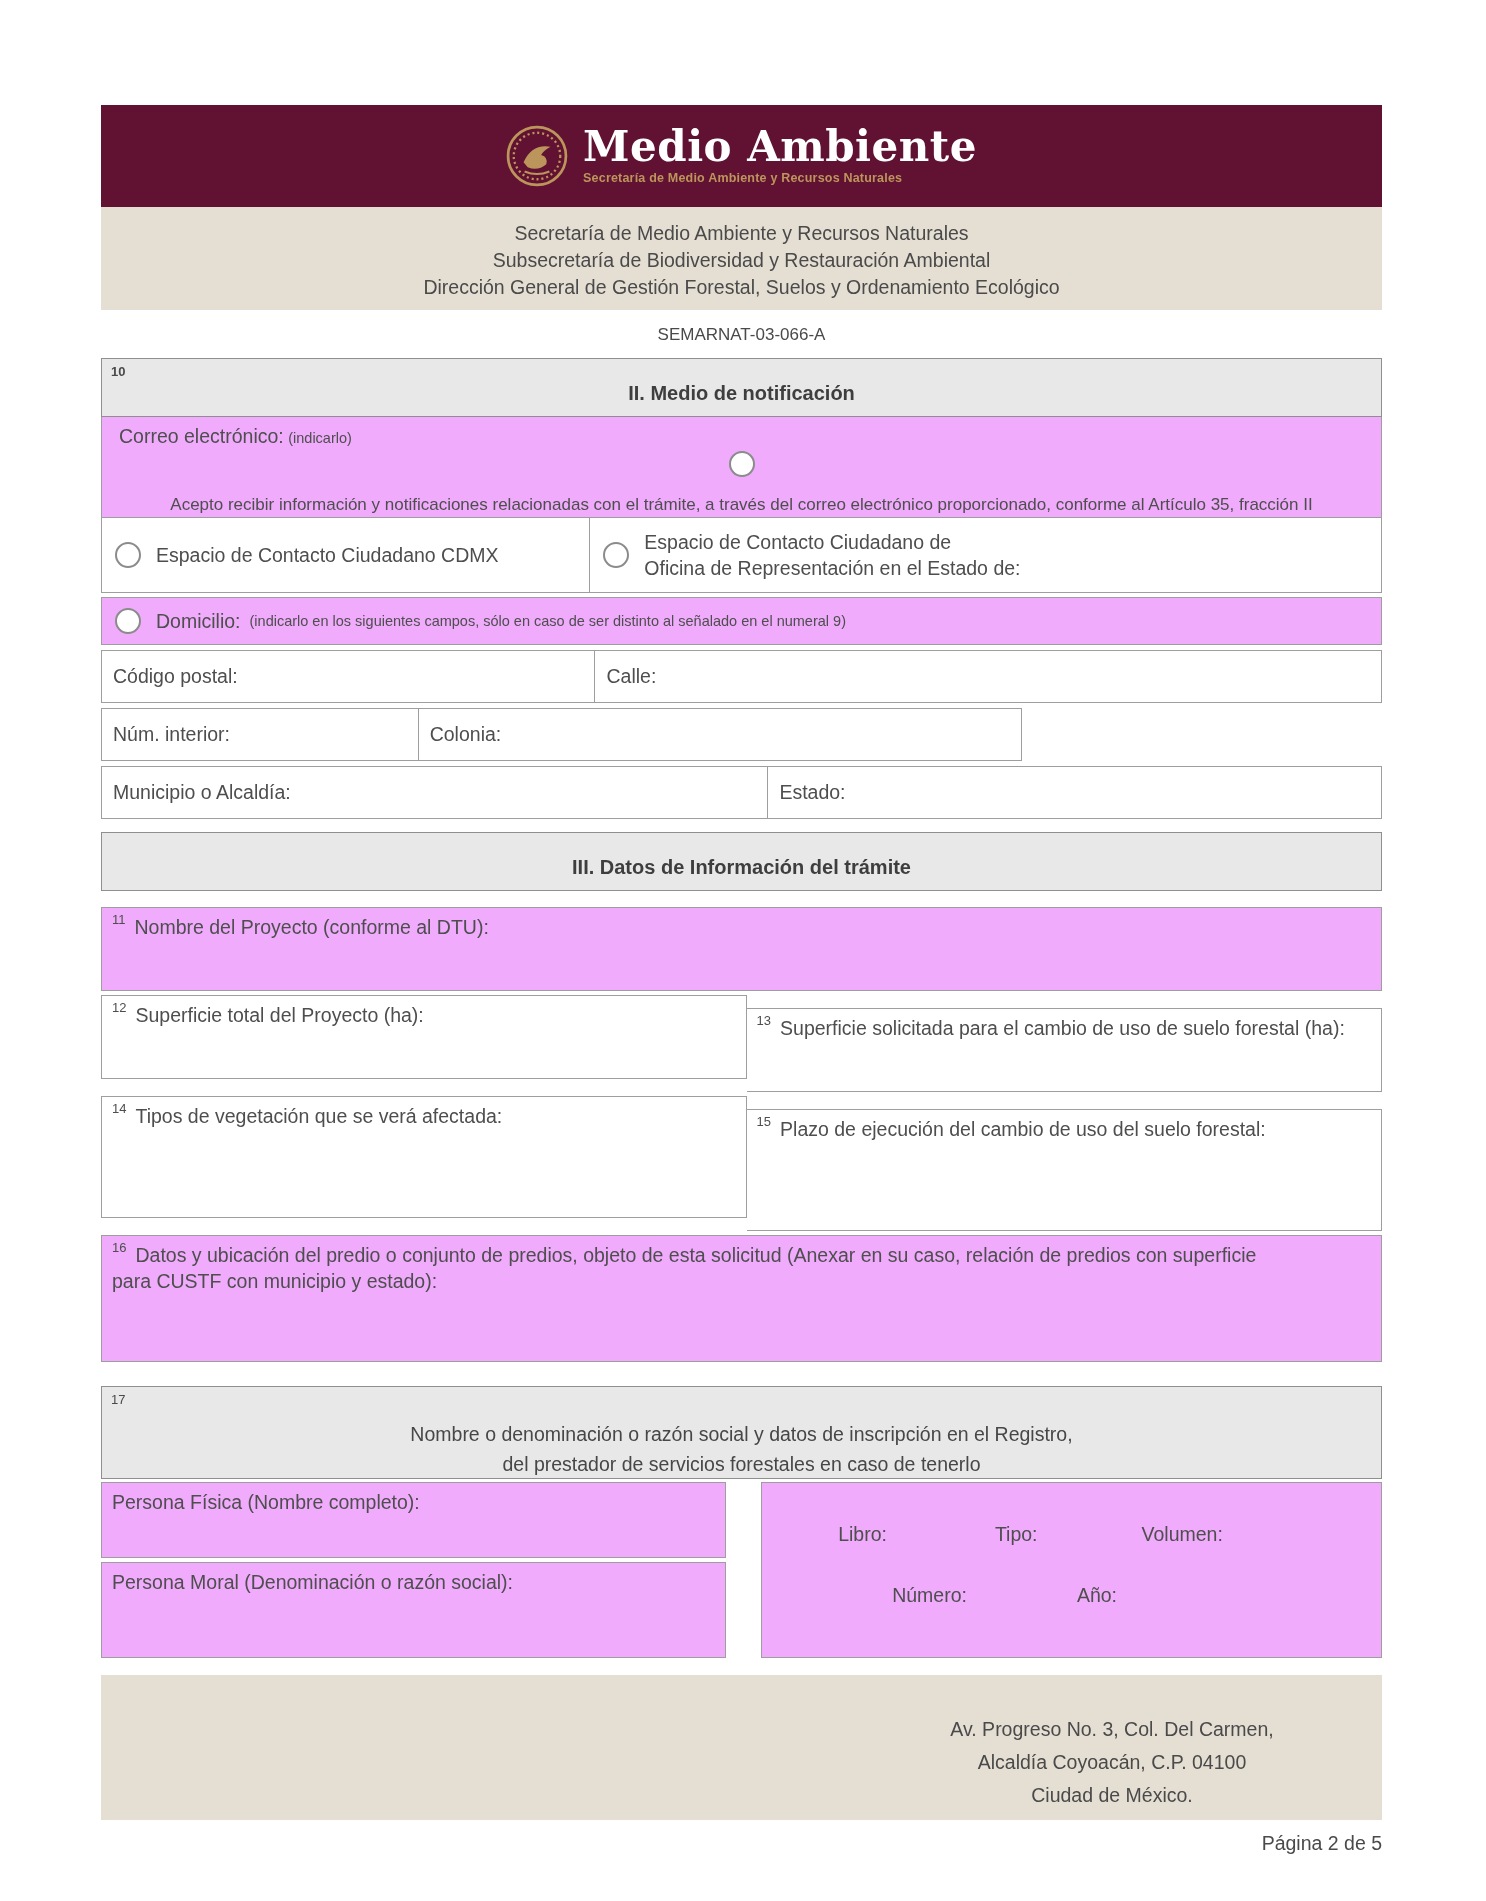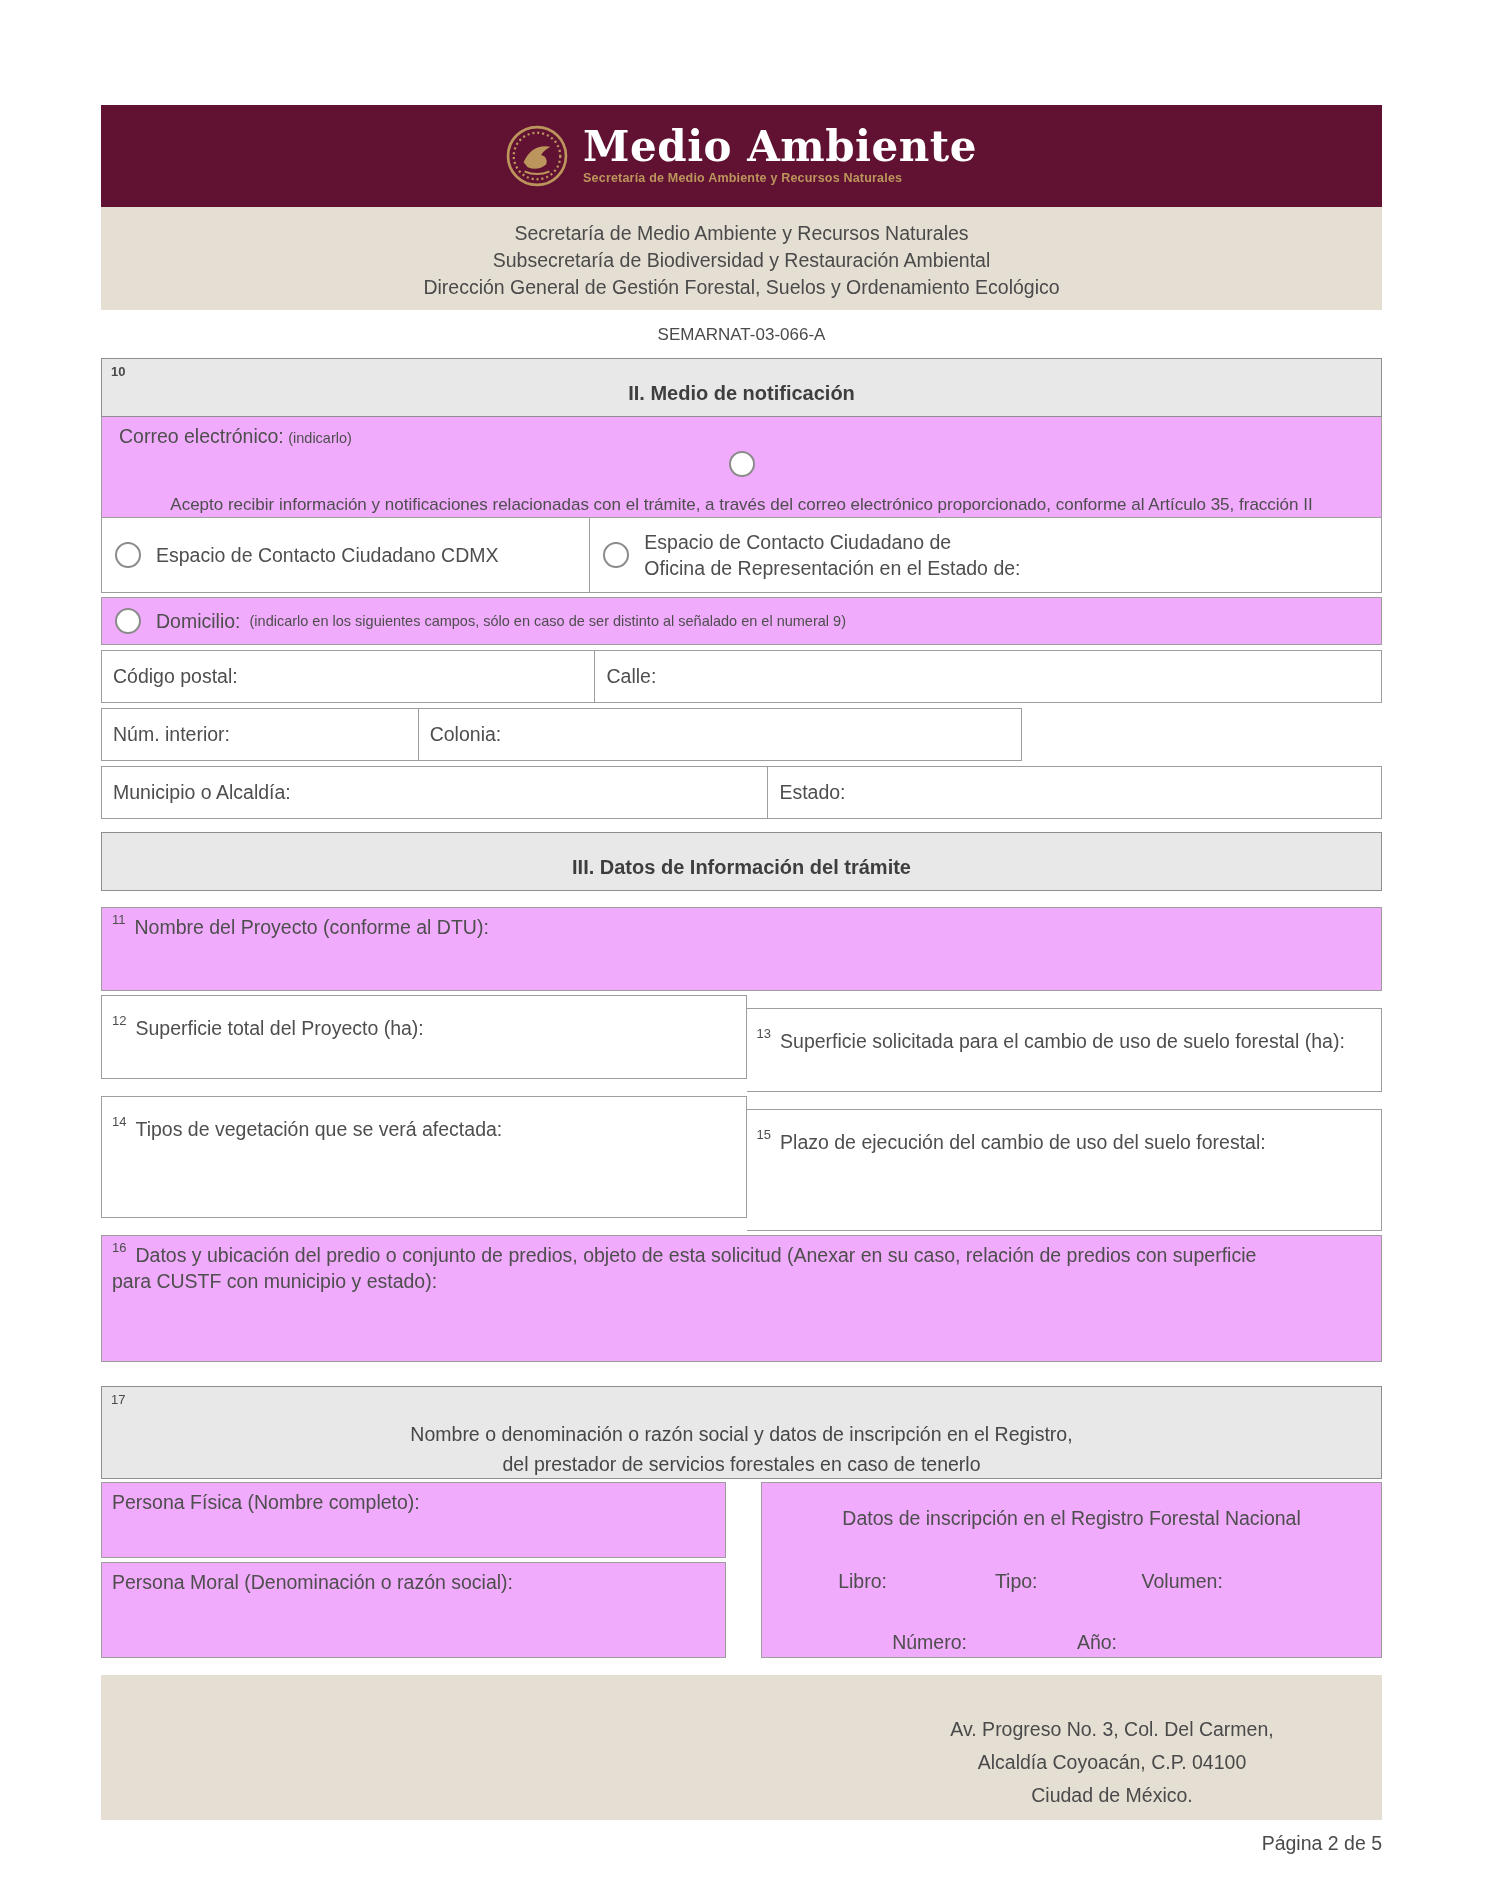--- a/index.html
+++ b/index.html
@@ -77,21 +77,21 @@
   .w-mun { width:52.1%; } .w-edo { width:47.9%; }
 
   
   .sec3-bar { margin-top:26px; }
   .fbox { padding:6px 10px; font-size:19.5px; line-height:26px; }
   .fnum { font-size:13px; line-height:1; vertical-align:top; position:relative; top:-1px; margin-right:9px; display:inline-block; }
   .box-11 { margin-top:16px; height:84px; }
   .row-1213 { margin-top:4px; } .row-1213 .cell { height:84px; }
   .row-1415 { margin-top:4px; } .row-1415 .cell { height:122px; }
   .w-half-l { width:50.4%; } .w-half-r { width:49.6%;margin-top:13px; }
-  .row-1213 .cell, .row-1415 .cell { padding:19px 10px; font-size:19.5px; line-height:26px; }
+  .row-1213 .cell, .row-1415 .cell { padding:6px 10px; font-size:19.5px; line-height:26px; }
   .box-16 { margin-top:4px; height:127px; }
 
   
   .sec17-body { margin-top:3px; display:flex; }
   .col-left { width:48.8%; }
   .col-gap { width:35px; flex:none; }
   .col-right { flex:1; }
   .box-pf { height:76px; padding:8px 10px; font-size:19.5px; }
   .box-pm { margin-top:4px; height:96px; padding:8px 10px; font-size:19.5px; }
   .box-reg { height:176px; font-size:19.5px; }
@@ -248,21 +248,20 @@
       <div class="box box-pf">
         <span>Persona Física (Nombre completo):</span>
       </div>
       <div class="box box-pm">
         <span>Persona Moral (Denominación o razón social):</span>
       </div>
     </div>
     <div class="col-gap"></div>
     <div class="col-right">
       <div class="box box-reg">
-        <div class="reg-title">Datos de inscripción en el Registro Forestal Nacional</div>
         <div class="reg-row1">
           <span>Libro:</span>
           <span class="reg-tipo">Tipo:</span>
           <span class="reg-vol">Volumen:</span>
         </div>
         <div class="reg-row2">
           <span>Número:</span>
           <span class="reg-anio">Año:</span>
         </div>
       </div>

